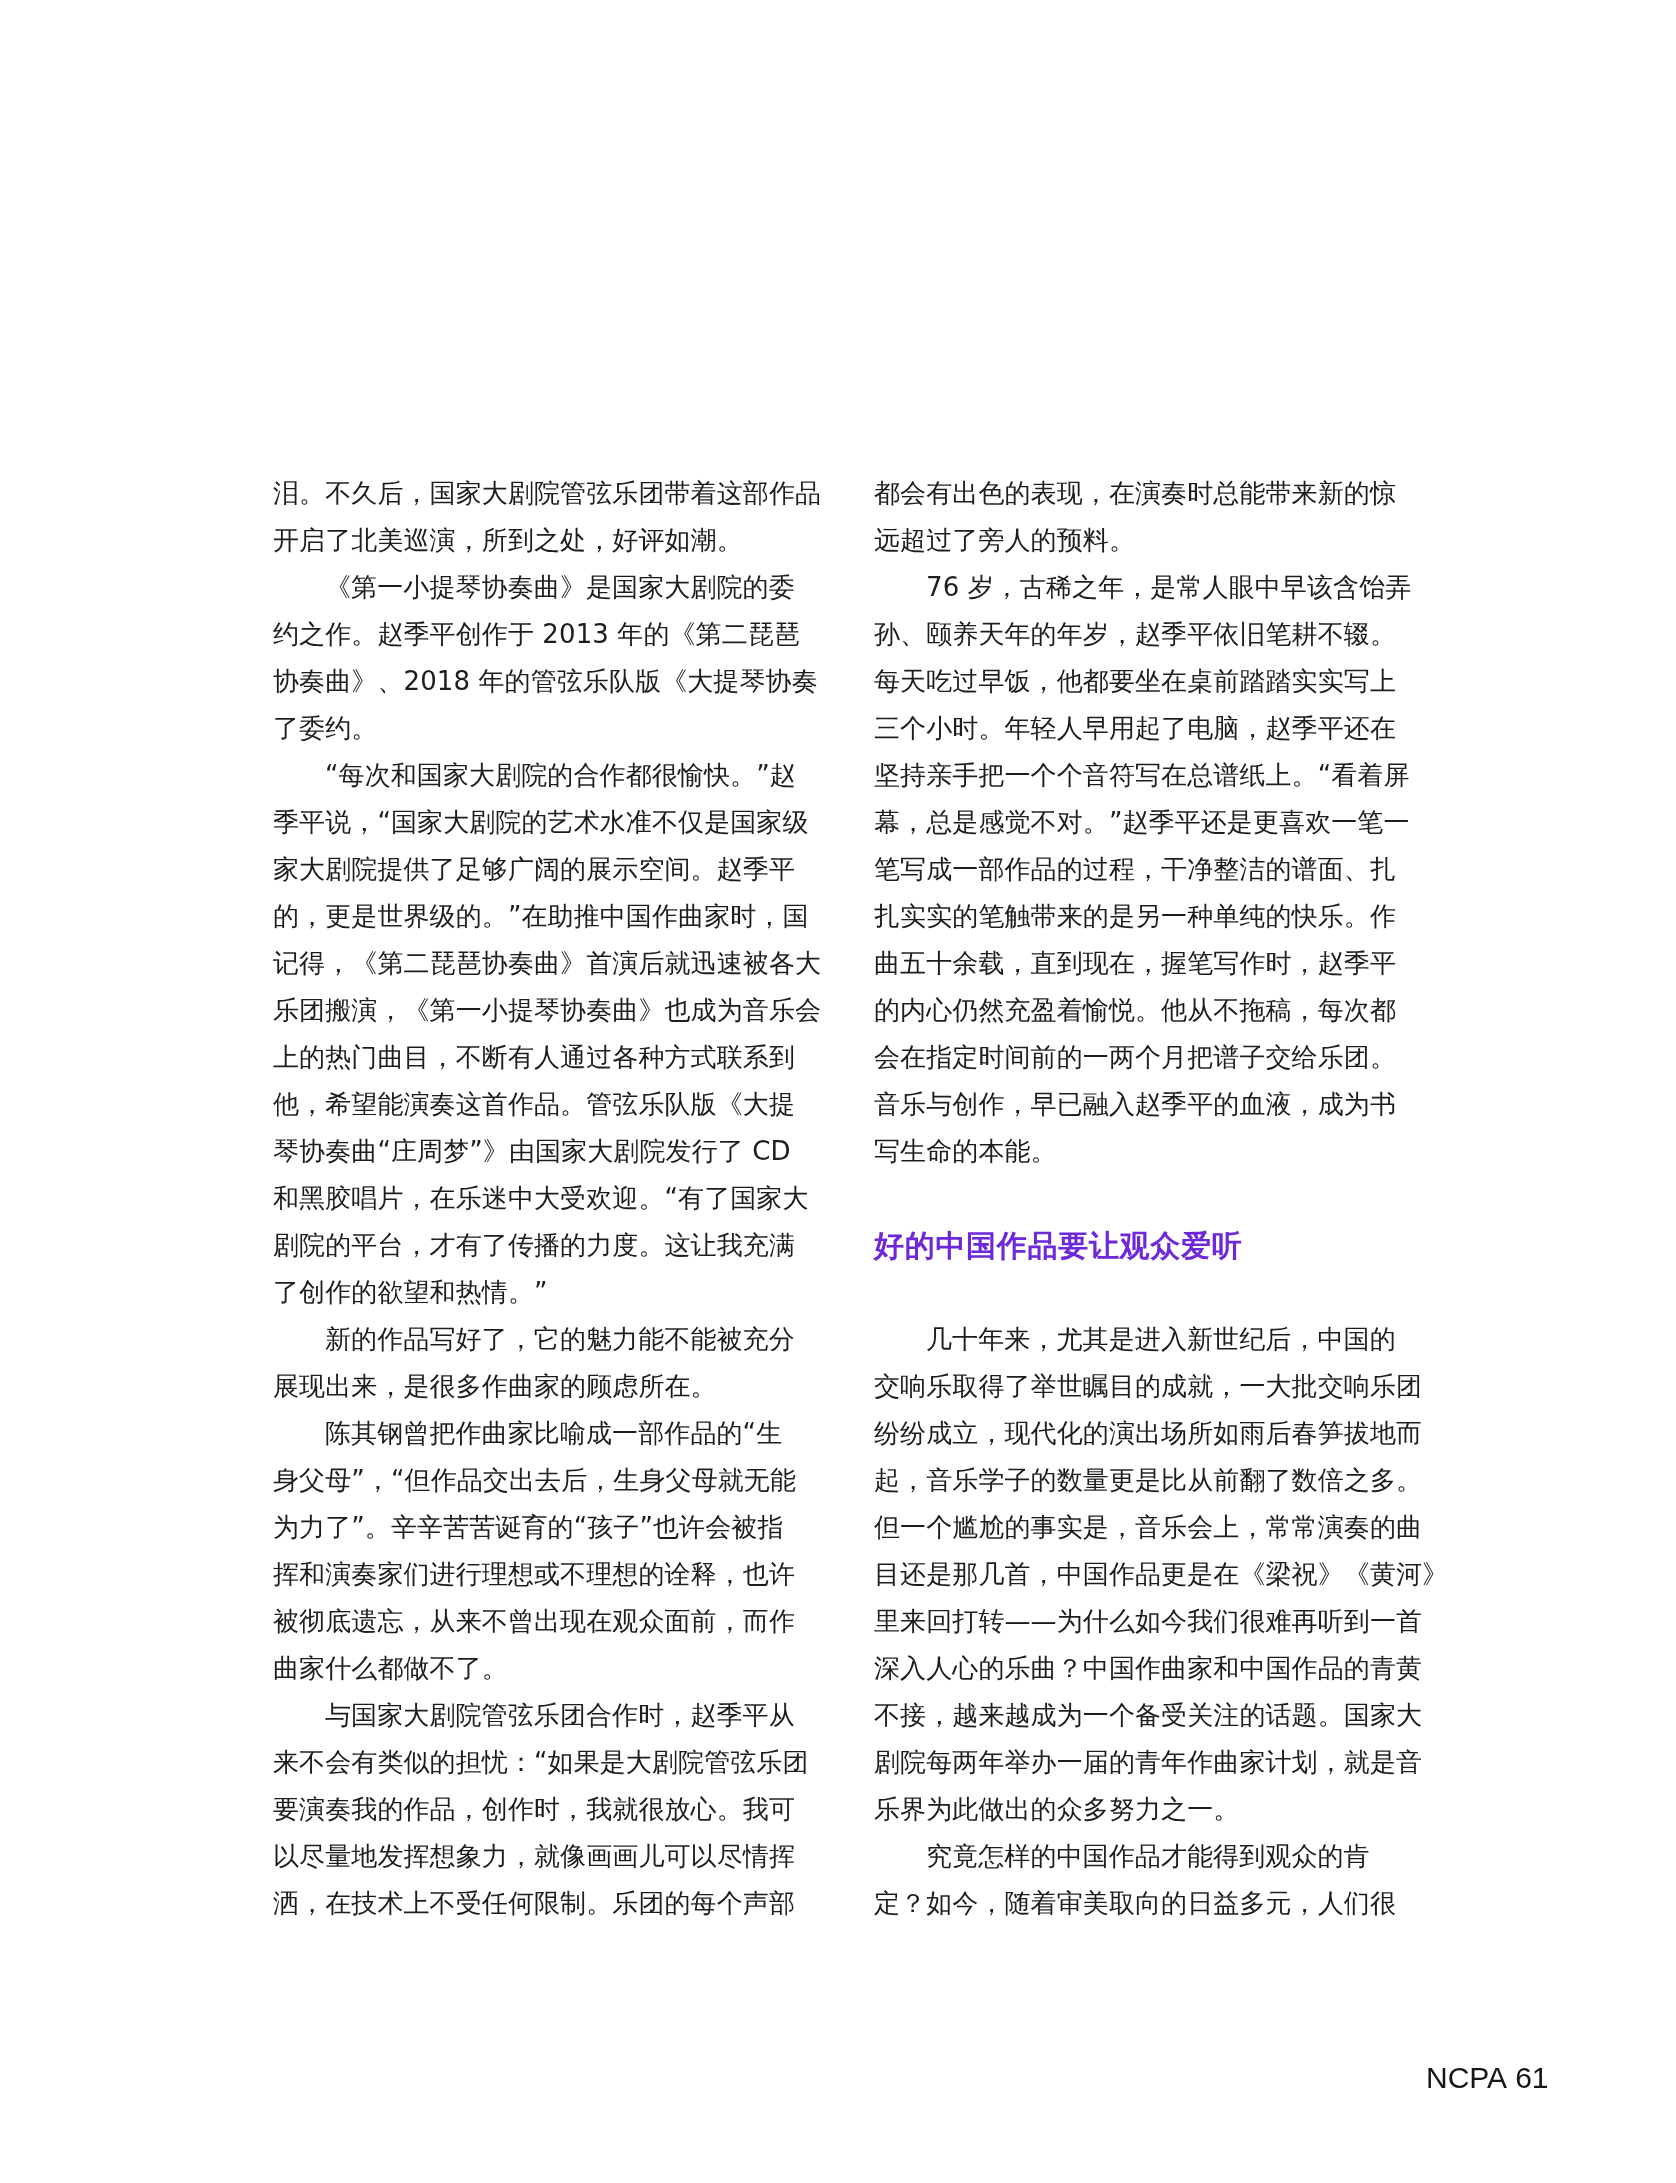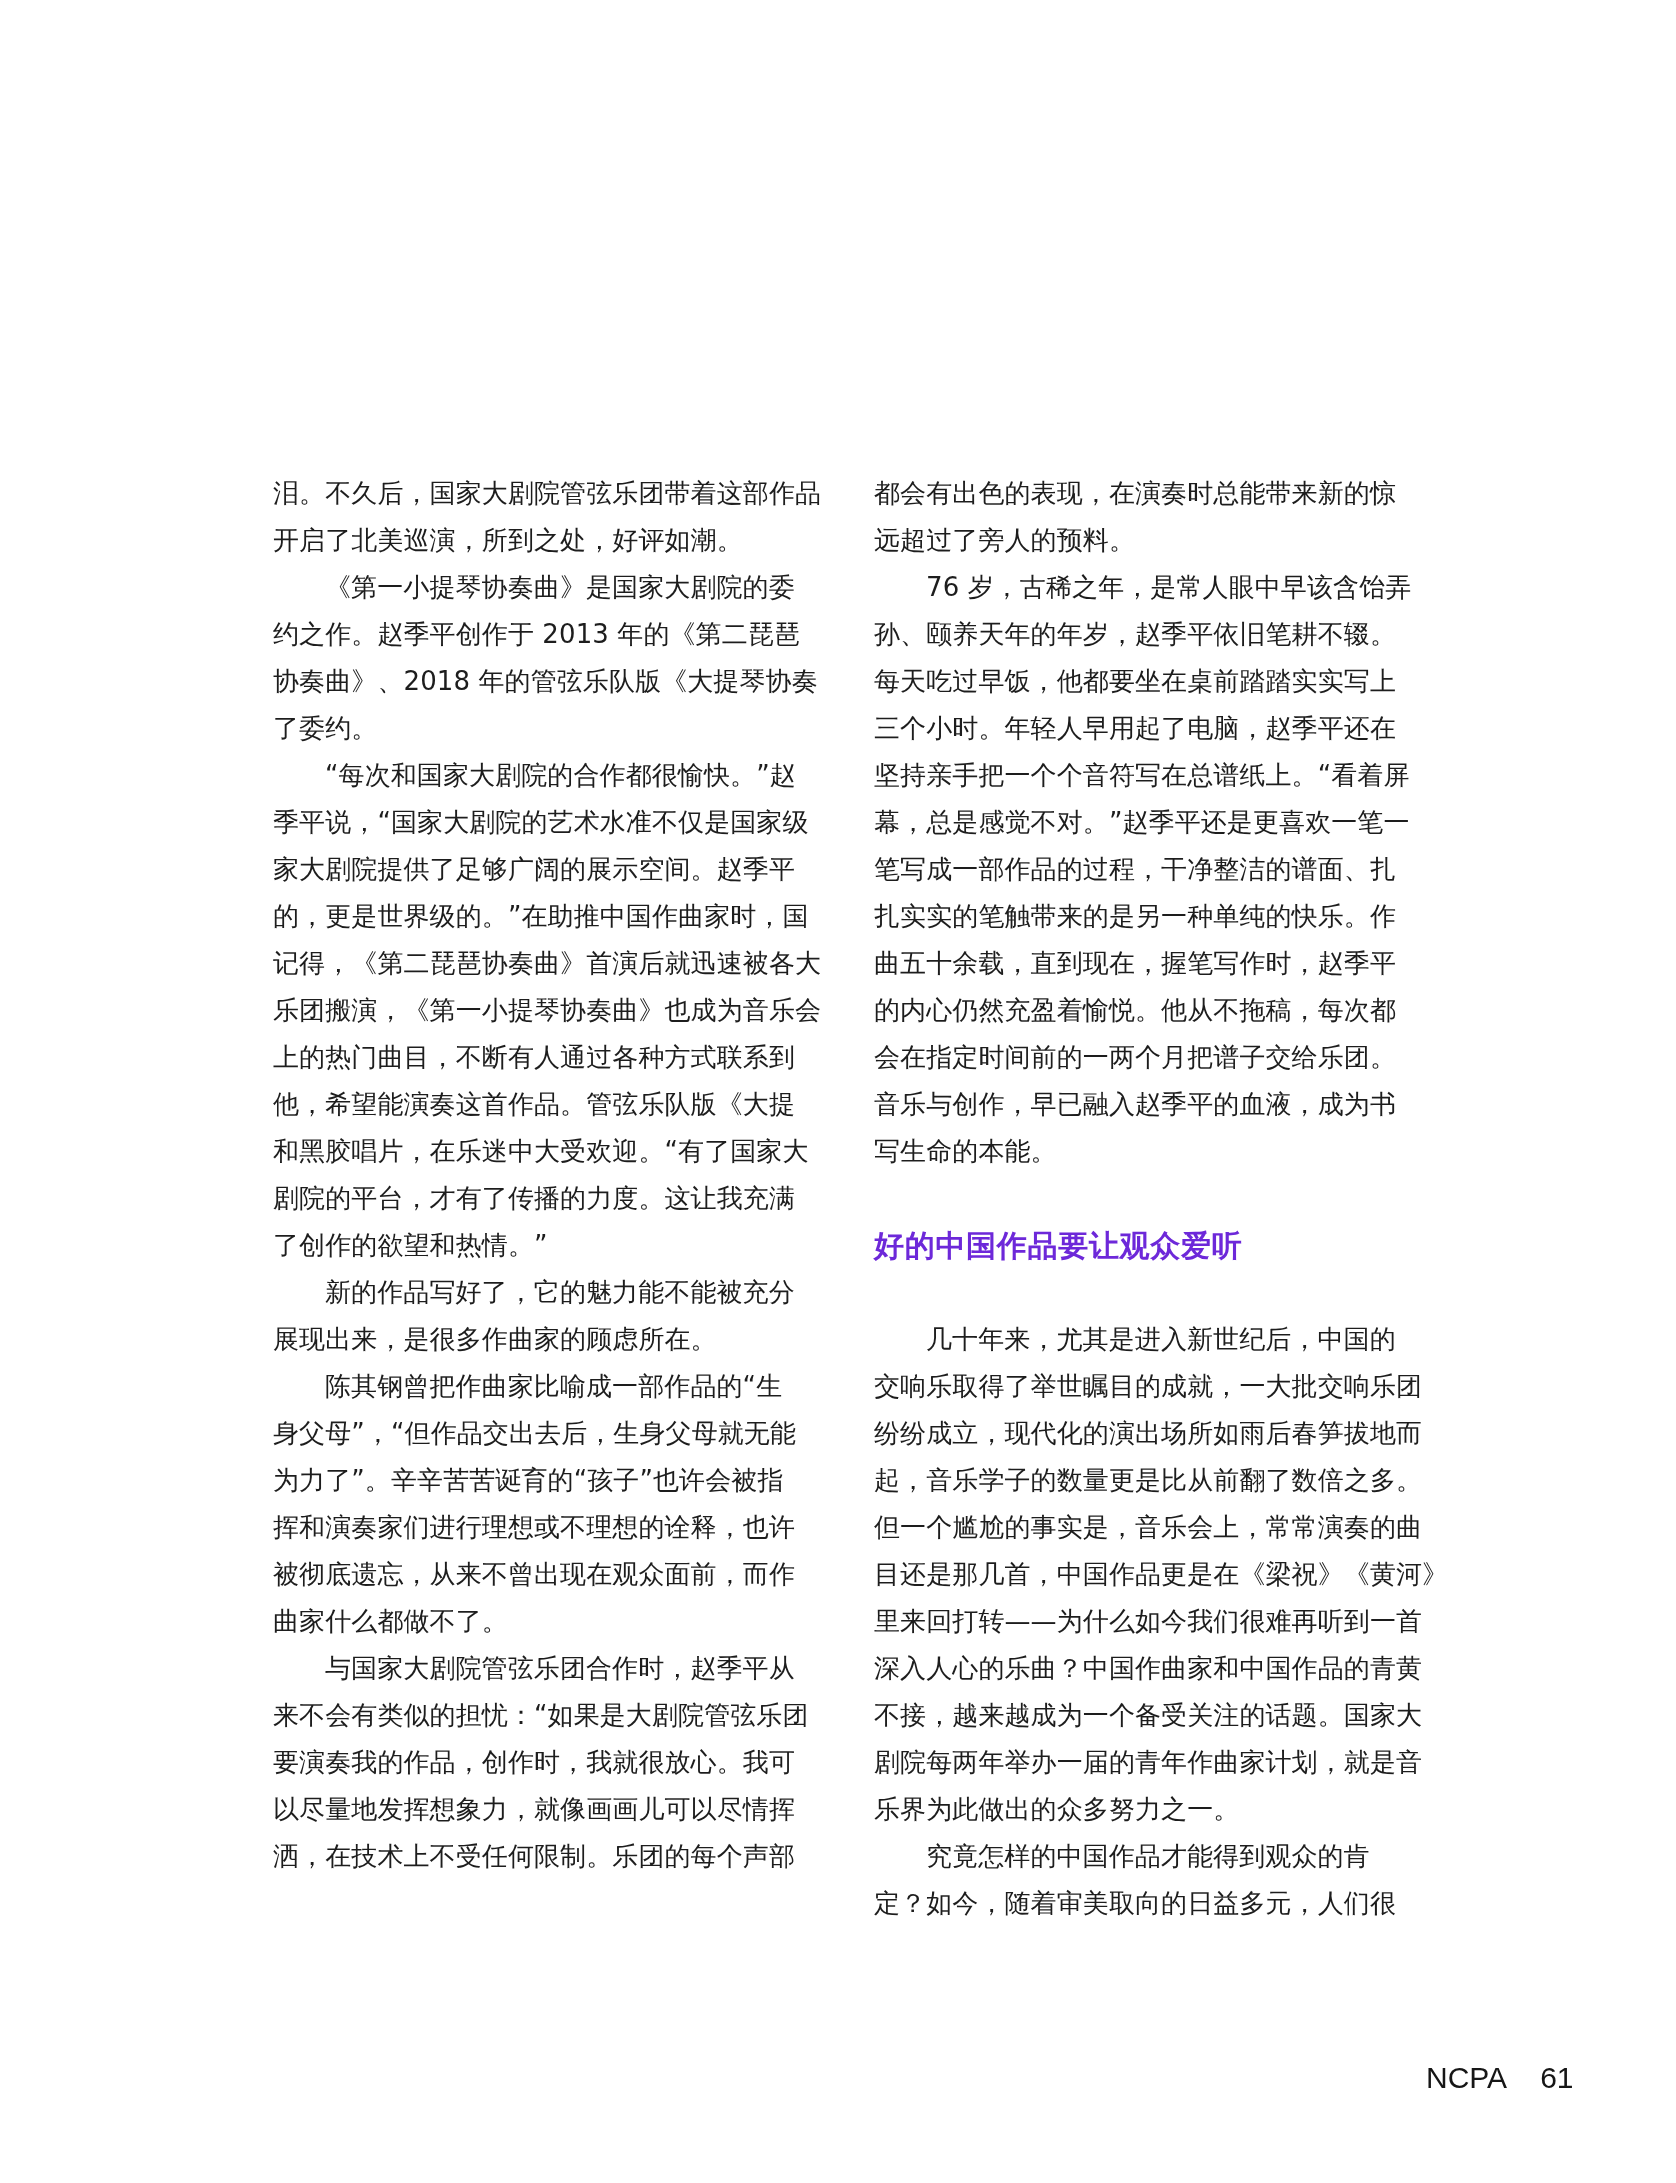--- a/index.html
+++ b/index.html
@@ -40,21 +40,21 @@
     font-size: 30px;
     color: #6d28d9;
     letter-spacing: 0.7px;
   }
   .footer {
     position: absolute;
     left: 1426px;
     top: 2061px;
     display: flex;
     align-items: baseline;
-    gap: 33px;
+    gap: 8px;
     font-family: "Liberation Sans", sans-serif;
     font-size: 30px;
     color: #161616;
   }
 </style>
 </head>
 <body>
 
 <div class="page">
 
@@ -66,20 +66,21 @@
       <div class="line">协奏曲》、2018 年的管弦乐队版《大提琴协奏</div>
       <div class="line">了委约。</div>
       <div class="line indent">“每次和国家大剧院的合作都很愉快。”赵</div>
       <div class="line">季平说，“国家大剧院的艺术水准不仅是国家级</div>
       <div class="line">家大剧院提供了足够广阔的展示空间。赵季平</div>
       <div class="line">的，更是世界级的。”在助推中国作曲家时，国</div>
       <div class="line">记得，《第二琵琶协奏曲》首演后就迅速被各大</div>
       <div class="line">乐团搬演，《第一小提琴协奏曲》也成为音乐会</div>
       <div class="line">上的热门曲目，不断有人通过各种方式联系到</div>
       <div class="line">他，希望能演奏这首作品。管弦乐队版《大提</div>
+      <div class="line">琴协奏曲“庄周梦”》由国家大剧院发行了 CD</div>
       <div class="line">和黑胶唱片，在乐迷中大受欢迎。“有了国家大</div>
       <div class="line">剧院的平台，才有了传播的力度。这让我充满</div>
       <div class="line">了创作的欲望和热情。”</div>
       <div class="line indent">新的作品写好了，它的魅力能不能被充分</div>
       <div class="line">展现出来，是很多作曲家的顾虑所在。</div>
       <div class="line indent">陈其钢曾把作曲家比喻成一部作品的“生</div>
       <div class="line">身父母”，“但作品交出去后，生身父母就无能</div>
       <div class="line">为力了”。辛辛苦苦诞育的“孩子”也许会被指</div>
       <div class="line">挥和演奏家们进行理想或不理想的诠释，也许</div>
       <div class="line">被彻底遗忘，从来不曾出现在观众面前，而作</div>

